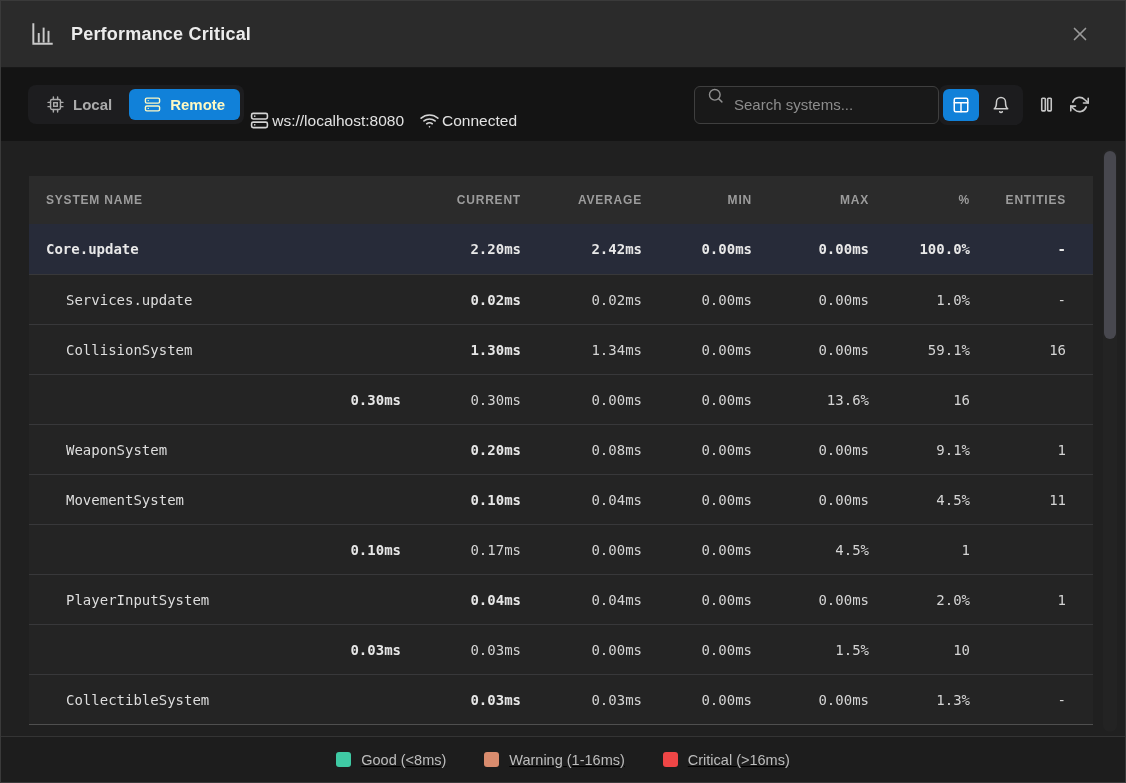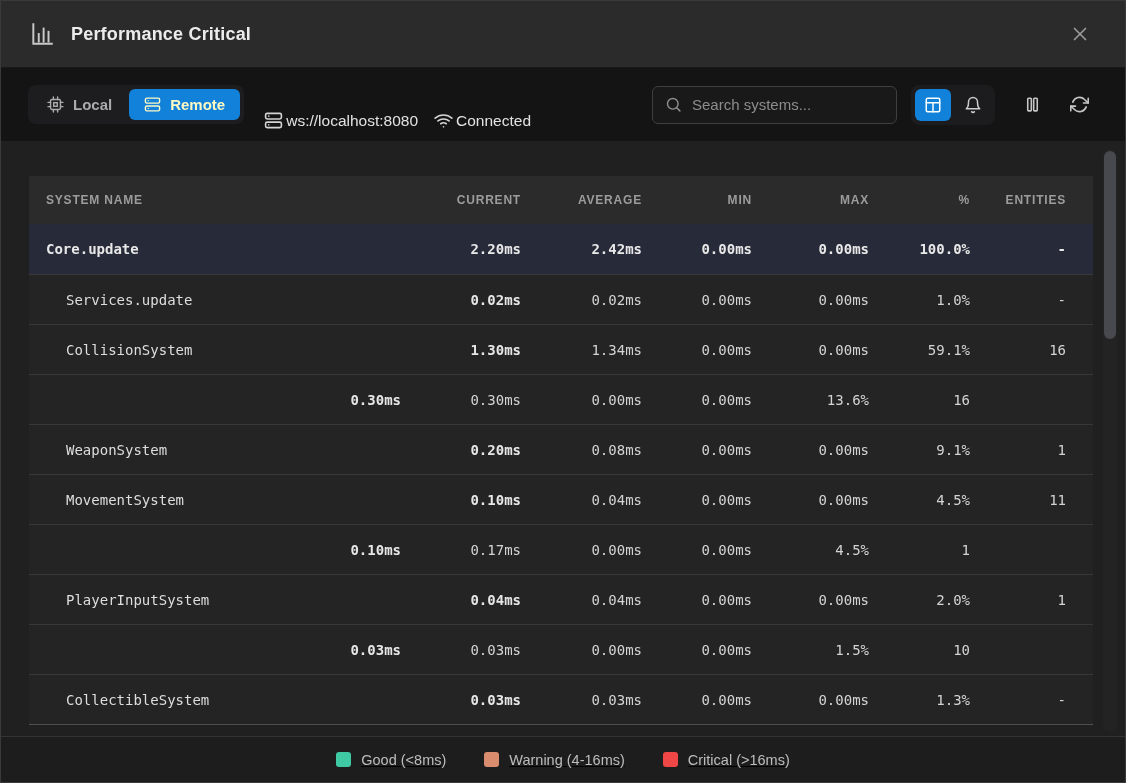--- a/index.html
+++ b/index.html
@@ -19,38 +19,38 @@
   .titlebar .app-icon { color:#c9c9c9; display:flex; margin-right:16px; }
   .titlebar h1 { font-size:18px; font-weight:600; color:#ececec; letter-spacing:.2px; }
   .close-btn {
     margin-left:auto; color:#9a9a9a; display:flex; cursor:pointer;
     background:none; border:none; padding:4px;
   }
 
   
   .toolbar {
     height:73px; background:#141414; display:flex; align-items:center;
-    padding:0 34px 0 27px; gap:14px;
+    padding:0 34px 0 27px; 
   }
   .mode-toggle {
     display:flex; background:#1d1d1f; border-radius:8px; padding:4px; gap:2px;
   }
   .mode-btn {
     display:flex; align-items:center; gap:9px; border:none; background:transparent;
     color:#ababab; font-size:15px; font-weight:600; padding:7px 15px; border-radius:6px;
     cursor:pointer; font-family:"Liberation Sans",sans-serif;
   }
   .mode-btn.active { background:#1181d9; color:#fef9c3; }
   .conn-group { display:flex; align-items:flex-start; gap:16px; margin-left:6px;margin-top:32px; }
   .conn-item { display:flex; align-items:center; gap:3px; color:#e2e2e2; font-size:15.5px; }
   .conn-item svg { color:#d5d5d5; }
   .spacer { flex:1; }
 
   .search-box {
-    display:flex; align-items:center; gap:10px; width:245px; height:38px;
+    display:flex; gap:10px; width:245px; height:38px;
     background:#191919; border:1px solid #3f3f3f; border-radius:6px; padding:0 12px;
   }
   .search-box svg { color:#8f8f8f; flex:none; }
   .search-box input {
     background:transparent; border:none; outline:none; color:#d8d8d8;
     font-size:15px; width:100%; font-family:"Liberation Sans",sans-serif;
   }
   .search-box input::placeholder { color:#8d8d8d; }
 
   .icon-group {
@@ -355,21 +355,21 @@
     </div>
   </div>
 
   <div class="footer" id="legend-bar">
       <span class="legend-item">
         <span class="legend-swatch" style="background: rgb(63, 202, 164);"></span>
         <span>Good (&lt;8ms)</span>
       </span>
       <span class="legend-item">
         <span class="legend-swatch" style="background: rgb(217, 140, 110);"></span>
-        <span>Warning (4-16ms)</span>
+        <span>Warning (1-16ms)</span>
       </span>
       <span class="legend-item">
         <span class="legend-swatch" style="background: rgb(239, 70, 70);"></span>
         <span>Critical (&gt;16ms)</span>
       </span>
     </div>
 
 </div>
 
 </body></html>

